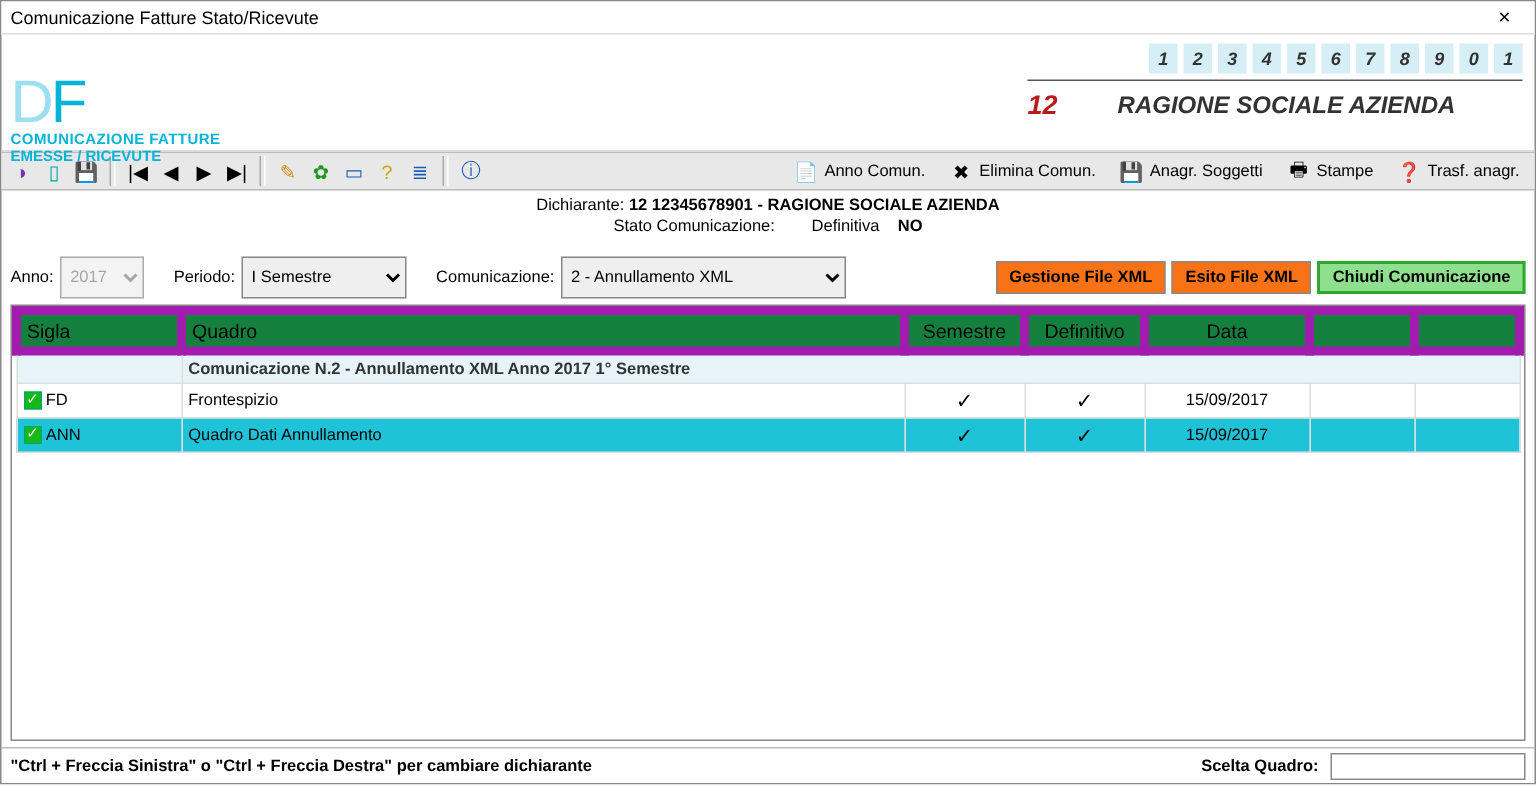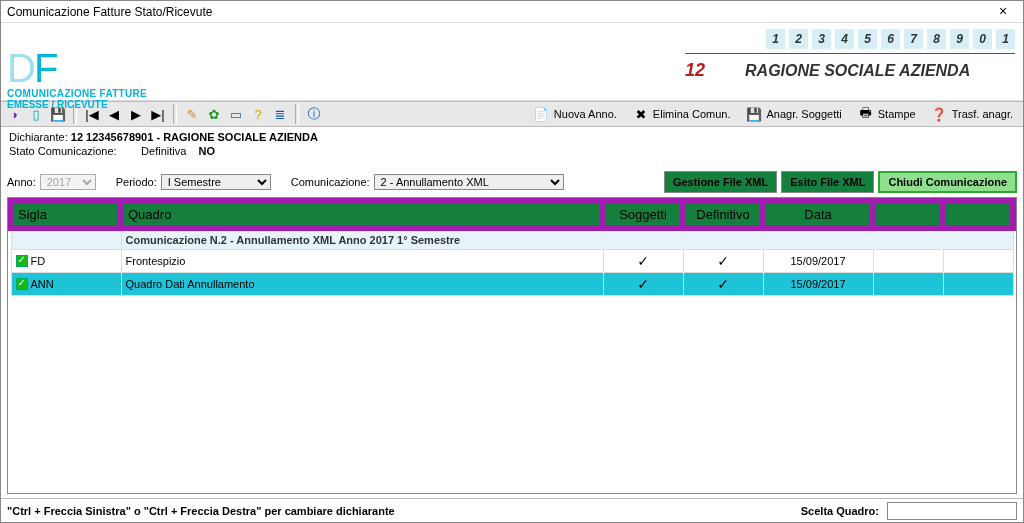--- a/index.html
+++ b/index.html
@@ -28,30 +28,30 @@
   .ragione { font-style: italic; font-weight: bold; font-size: 16px; color: #333; }
   
   .toolbar { height: 26px; background: #e8e8e8; border-top: 1px solid #bbb; border-bottom: 1px solid #bbb; display: flex; align-items: center; padding: 0 3px; gap: 2px; }
   .tb-btn { width: 20px; height: 20px; display: inline-flex; align-items: center; justify-content: center; cursor: pointer; border: 1px solid transparent; }
   .tb-sep { width: 4px; height: 20px; border-left: 1px solid #aaa; border-right: 1px solid #fff; margin: 0 3px; }
   .tb-spacer { flex: 1; }
   .tb-text-btn { display: flex; align-items: center; gap: 4px; padding: 1px 6px; cursor: pointer; height: 22px; border: 1px solid transparent; font-size: 11px; }
   .tb-icon { width: 16px; height: 16px; display: inline-flex; align-items: center; justify-content: center; font-size: 13px; }
   
   .dich-area { padding: 4px 8px 10px; }
-  .dich-row { margin-bottom: 2px; font-size: 11px; }
+  .dich-row { margin-bottom: 2px; font-size: 11px; text-align: center; }
   .dich-row .lab { display: inline-block; }
   .dich-row .val { font-weight: bold; }
   
   .filters { display: flex; align-items: center; padding: 2px 6px; gap: 4px; justify-content: flex-end; }
   .filters label { font-size: 11px; }
-  .filters select, .filters input.sel { font-size: 11px; height: 16px; border: 1px solid #888; padding: 0 2px; }
+  .filters select, .filters input.sel { font-size: 11px; height: 28px; border: 1px solid #888; padding: 0 2px; }
   .filters .gap { width: 12px; }
   .filters .push { margin-left: auto; }
-  .btn-std { height: 22px; padding: 0 8px; border: 1px solid #888; background: #15803d; font-size: 11px; font-weight: bold; cursor: pointer; }
+  .btn-std { height: 22px; padding: 0 8px; border: 1px solid #888; background: #f97316; font-size: 11px; font-weight: bold; cursor: pointer; }
   .btn-green { background: #8ee08e; border: 2px solid #2ea82e; font-weight: bold; }
   
   .grid { flex: 1; margin: 2px 6px 4px; border: 1px solid #888; overflow: auto; background: #fff; position: relative; }
   .grid table { width: 100%; border-collapse: collapse; table-layout: fixed; }
   .grid th { background: #15803d; border: 6px solid #a21caf; padding: 3px 4px; font-weight: normal; text-align: left; font-size: 13px; height: 20px; }
   .grid th.center { text-align: center; }
   .grid td { border: 1px solid #ddd; padding: 3px 4px; font-size: 11px; height: 20px; }
   .grid td.center { text-align: center; }
   .grid tr.section td { background: #e6f4fa; font-weight: bold; color: #333; }
   .grid tr.sel td { background: #1fc3d8; color: #000; }
@@ -158,21 +158,21 @@
     <span class="tb-btn">
         <span class="tb-icon i-blue">≣</span>
       </span>
     <span class="tb-sep"></span>
     <span class="tb-btn">
         <span class="tb-icon i-blue">ⓘ</span>
       </span>
     <span class="tb-spacer"></span>
     <span class="tb-text-btn">
         <span class="tb-icon i-blue">📄</span>
-        <span>Nuova Anno.</span>
+        <span>Anno Comun.</span>
       </span>
     <span class="tb-text-btn">
         <span class="tb-icon">✖</span>
         <span>Elimina Comun.</span>
       </span>
     <span class="tb-text-btn">
         <span class="tb-icon i-blue">💾</span>
         <span>Anagr. Soggetti</span>
       </span>
     <span class="tb-text-btn">
@@ -228,21 +228,21 @@
           <col class="col-comp">
           <col class="col-def">
           <col class="col-data">
           <col class="col-ext1">
           <col class="col-ext2">
       </colgroup>
       <thead>
         <tr>
           <th>Sigla</th>
           <th>Quadro</th>
-          <th class="center">Soggetti</th>
+          <th class="center">Semestre</th>
           <th class="center">Definitivo</th>
           <th class="center">Data</th>
           <th></th>
           <th></th>
         </tr>
       </thead>
       <tbody>
         <tr class="section">
           <td></td>
           <td colspan="6">Comunicazione N.2 - Annullamento XML  Anno 2017 1° Semestre</td>

